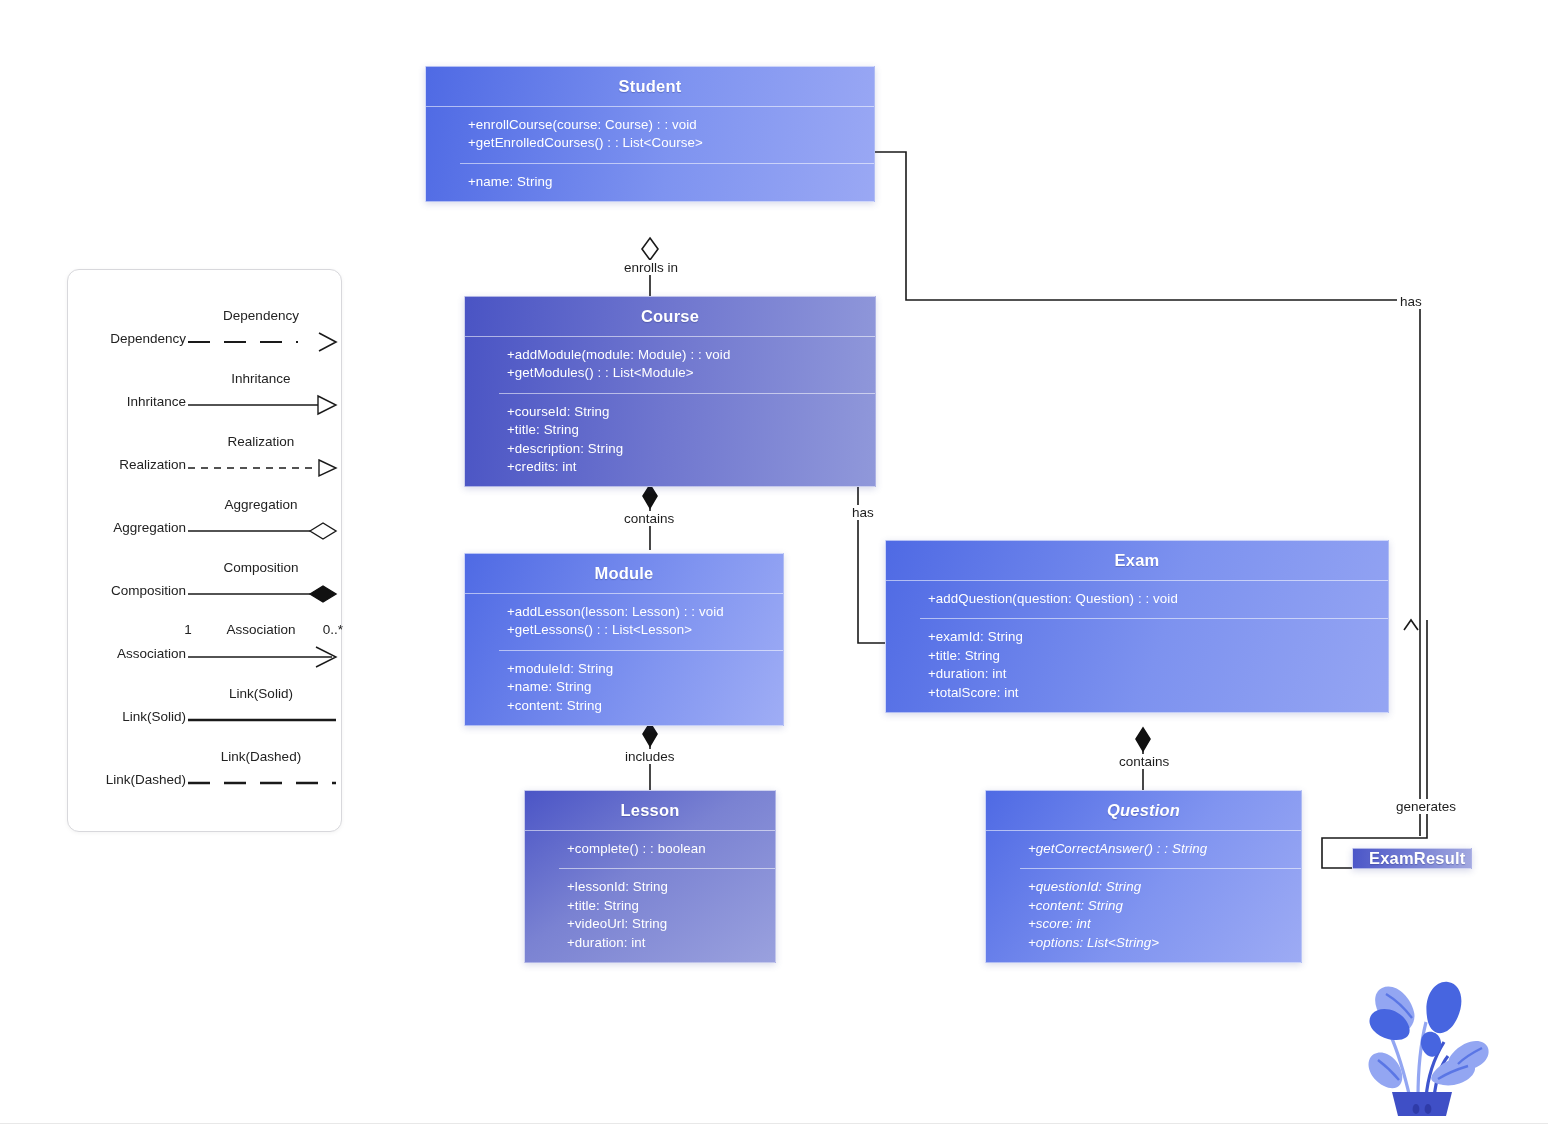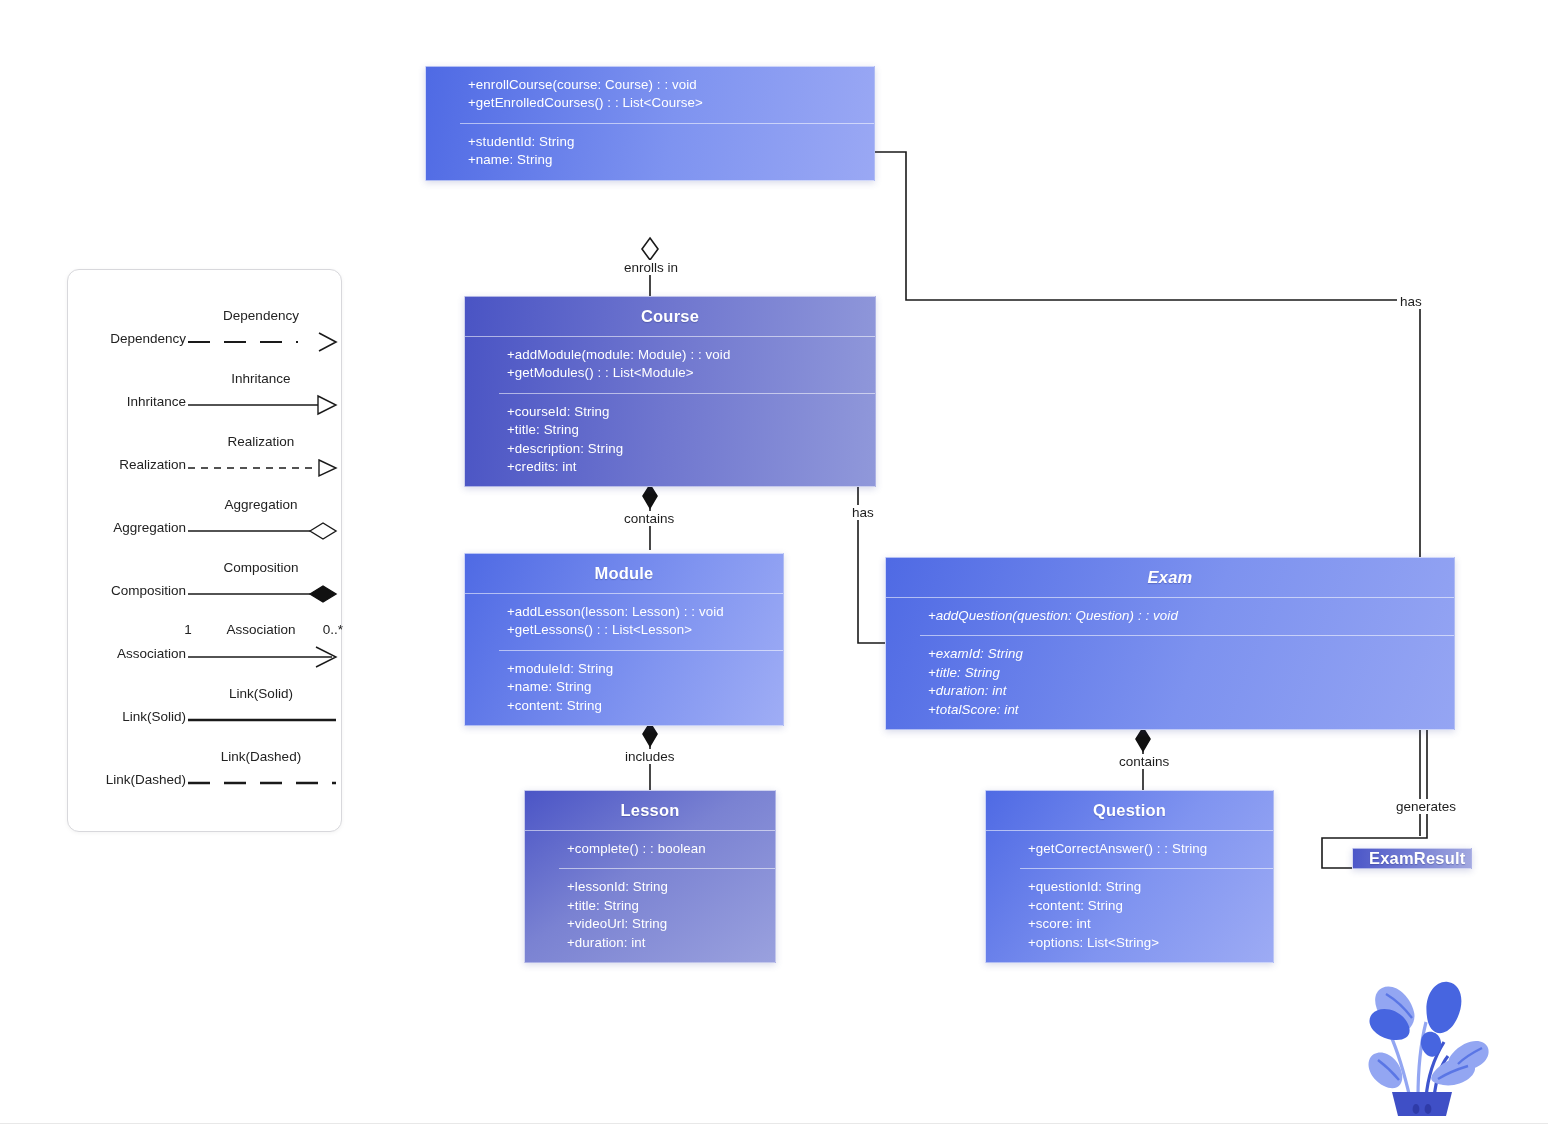--- a/index.html
+++ b/index.html
@@ -144,26 +144,26 @@
 
   <div class="rel-label" style="left:849px; top:505px;">has</div>
 
   <div class="rel-label" style="left:1397px; top:294px;">has</div>
 
   <div class="rel-label" style="left:1116px; top:754px;">contains</div>
 
   <div class="rel-label" style="left:1393px; top:799px;">generates</div>
 
   <div class="uml g-student" style="left:425px; top:66px; width:450px;">
+    <div class="hdr">Student</div>
     <div class="sect">
       <div class="row">+enrollCourse(course: Course) : : void</div>
       <div class="row">+getEnrolledCourses() : : List&lt;Course&gt;</div>
     </div>
     <div class="sect">
-      <div class="row">+studentId: String</div>
       <div class="row">+name: String</div>
     </div>
   </div>
 
   <div class="uml g-course" style="left:464px; top:296px; width:412px;">
     <div class="hdr">Course</div>
     <div class="sect">
       <div class="row">+addModule(module: Module) : : void</div>
       <div class="row">+getModules() : : List&lt;Module&gt;</div>
     </div>
@@ -194,34 +194,34 @@
       <div class="row">+complete() : : boolean</div>
     </div>
     <div class="sect">
       <div class="row">+lessonId: String</div>
       <div class="row">+title: String</div>
       <div class="row">+videoUrl: String</div>
       <div class="row">+duration: int</div>
     </div>
   </div>
 
-  <div class="uml g-exam" style="left:885px; top:557px; width:570px;font-style:italic;">
+  <div class="uml g-exam" style="left:885px; top:540px; width:504px;">
     <div class="hdr">Exam</div>
     <div class="sect">
       <div class="row">+addQuestion(question: Question) : : void</div>
     </div>
     <div class="sect">
       <div class="row">+examId: String</div>
       <div class="row">+title: String</div>
       <div class="row">+duration: int</div>
       <div class="row">+totalScore: int</div>
     </div>
   </div>
 
-  <div class="uml g-question" style="left:985px; top:790px; width:289px;">
+  <div class="uml g-question" style="left:985px; top:790px; width:317px;font-style:italic;">
     <div class="hdr">Question</div>
     <div class="sect">
       <div class="row">+getCorrectAnswer() : : String</div>
     </div>
     <div class="sect">
       <div class="row">+questionId: String</div>
       <div class="row">+content: String</div>
       <div class="row">+score: int</div>
       <div class="row">+options: List&lt;String&gt;</div>
     </div>

